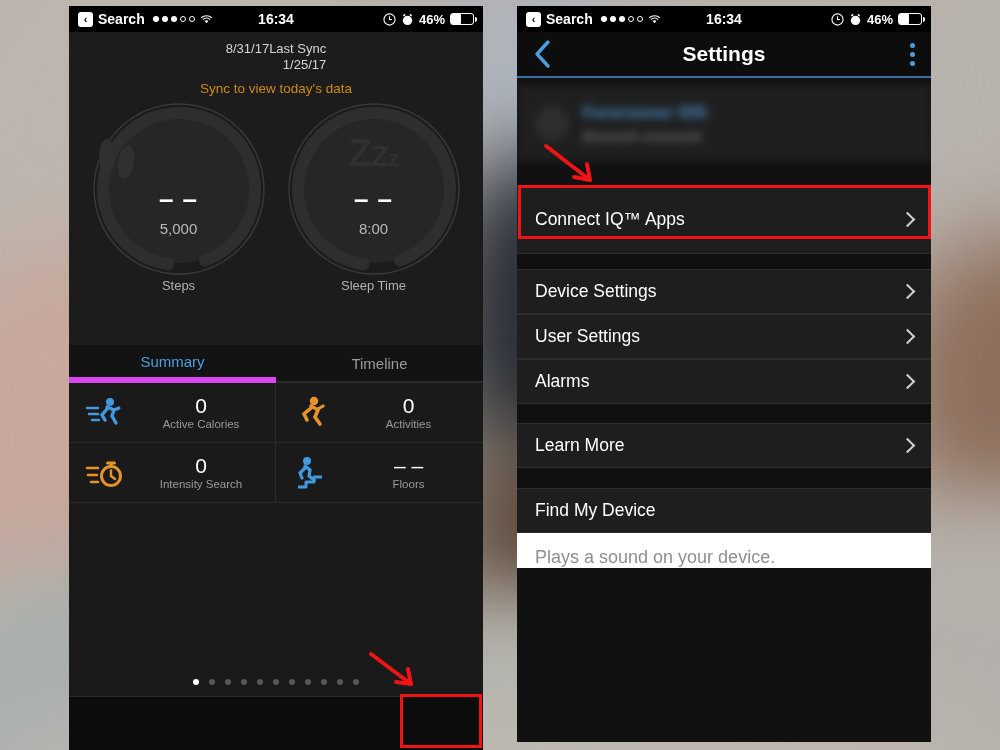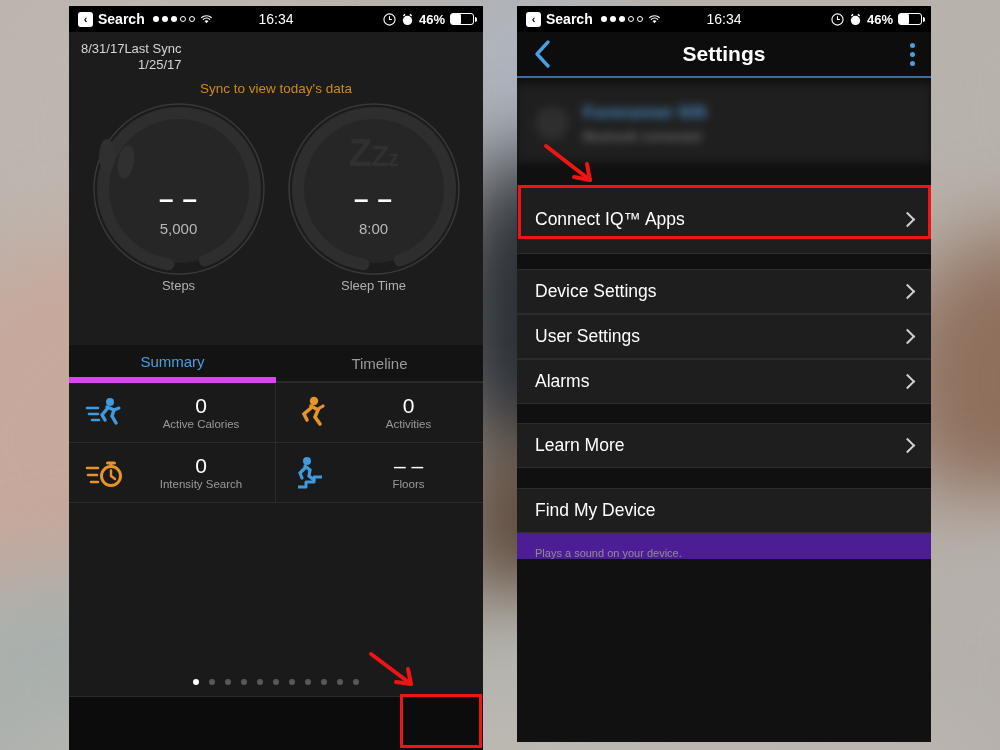--- a/index.html
+++ b/index.html
@@ -34,21 +34,21 @@
   .sb-back {
     width:15px; height:15px; background:#fff; border-radius:3px;
     display:flex; align-items:center; justify-content:center;
     color:#000; font-size:11px; line-height:1;
   }
   .sb-dots { display:flex; gap:3px; align-items:center; margin-left:3px; }
   .sb-dots i { width:6px; height:6px; border-radius:50%; background:#fff; display:block; }
   .sb-dots i.hollow { background:transparent; border:1px solid #fff; width:6px; height:6px; }
   .sb-time {
     position:absolute; left:0; right:0; text-align:center;
-    font-size:14px; font-weight:normal; pointer-events:none;
+    font-size:14px; font-weight:bold; pointer-events:none;
   }
   .sb-right {
     margin-left:auto; display:flex; align-items:center; gap:5px;
     font-size:13px; font-weight:bold; z-index:2;
   }
   .sb-ico { width:13px; height:13px; }
   .battery {
     width:24px; height:12px; border:1.3px solid #fff; border-radius:3px;
     position:relative; display:inline-block;
   }
@@ -75,21 +75,21 @@
   .gridicon { display:grid; grid-template-columns:12px 12px; gap:4px; }
   .gridicon s { display:block; width:12px; height:12px; background:#3f9ae0; }
 
   
   .kebab { display:flex; flex-direction:column; gap:4px; align-items:center; }
   .kebab s { display:block; width:5px; height:5px; border-radius:50%; background:#4a9fe0; }
 
   
   .myday-top { background:#1c1c1c; position:relative; padding:0 12px; height:313px; }
   .dateline {
-    display:flex; justify-content:flex-start; padding-top:9px;
+    display:flex; justify-content:center; padding-top:9px;
     color:#d6d6d6; font-size:13px;
   }
   .lastsync { text-align:right; line-height:1.25; }
   .syncmsg {
     text-align:center; color:#d08a16; font-size:13.5px; margin-top:7px;
   }
   .gauges { display:flex; justify-content:space-around; margin-top:4px; }
   .gauge-wrap { width:180px; text-align:center; position:relative; }
   .gauge { position:relative; width:178px; height:178px; margin:0 auto; }
   .gauge svg { position:absolute; inset:0; }
@@ -164,21 +164,21 @@
   .srow {
     background:#1e1e1e; display:flex; align-items:center;
     padding:0 18px; height:45px; justify-content:space-between;
     border-top:1px solid #2c2c2c; border-bottom:1px solid #2c2c2c;
   }
   .srow-lbl { color:#fff; font-size:17.5px; }
   .chev {
     width:11px; height:11px; border-top:2px solid #cfcfcf;
     border-right:2px solid #cfcfcf; transform:rotate(45deg);
   }
-  .snote { background:#4c1d95; color:#8f8f8f; font-size:11px; padding:14px 18px 0 18px; }
+  .snote { background:#ffffff; color:#8f8f8f; font-size:18px; padding:14px 18px 0 18px; }
 
   
   .redbox { position:absolute; border:3px solid #f01414; pointer-events:none; }
   .arrow { position:absolute; pointer-events:none; }
 </style>
 </head>
 <body>
 
 <div id="bg">
   <div class="blob" style="left:-60px;top:-80px;width:420px;height:420px;background:#bdb6af;"></div>

